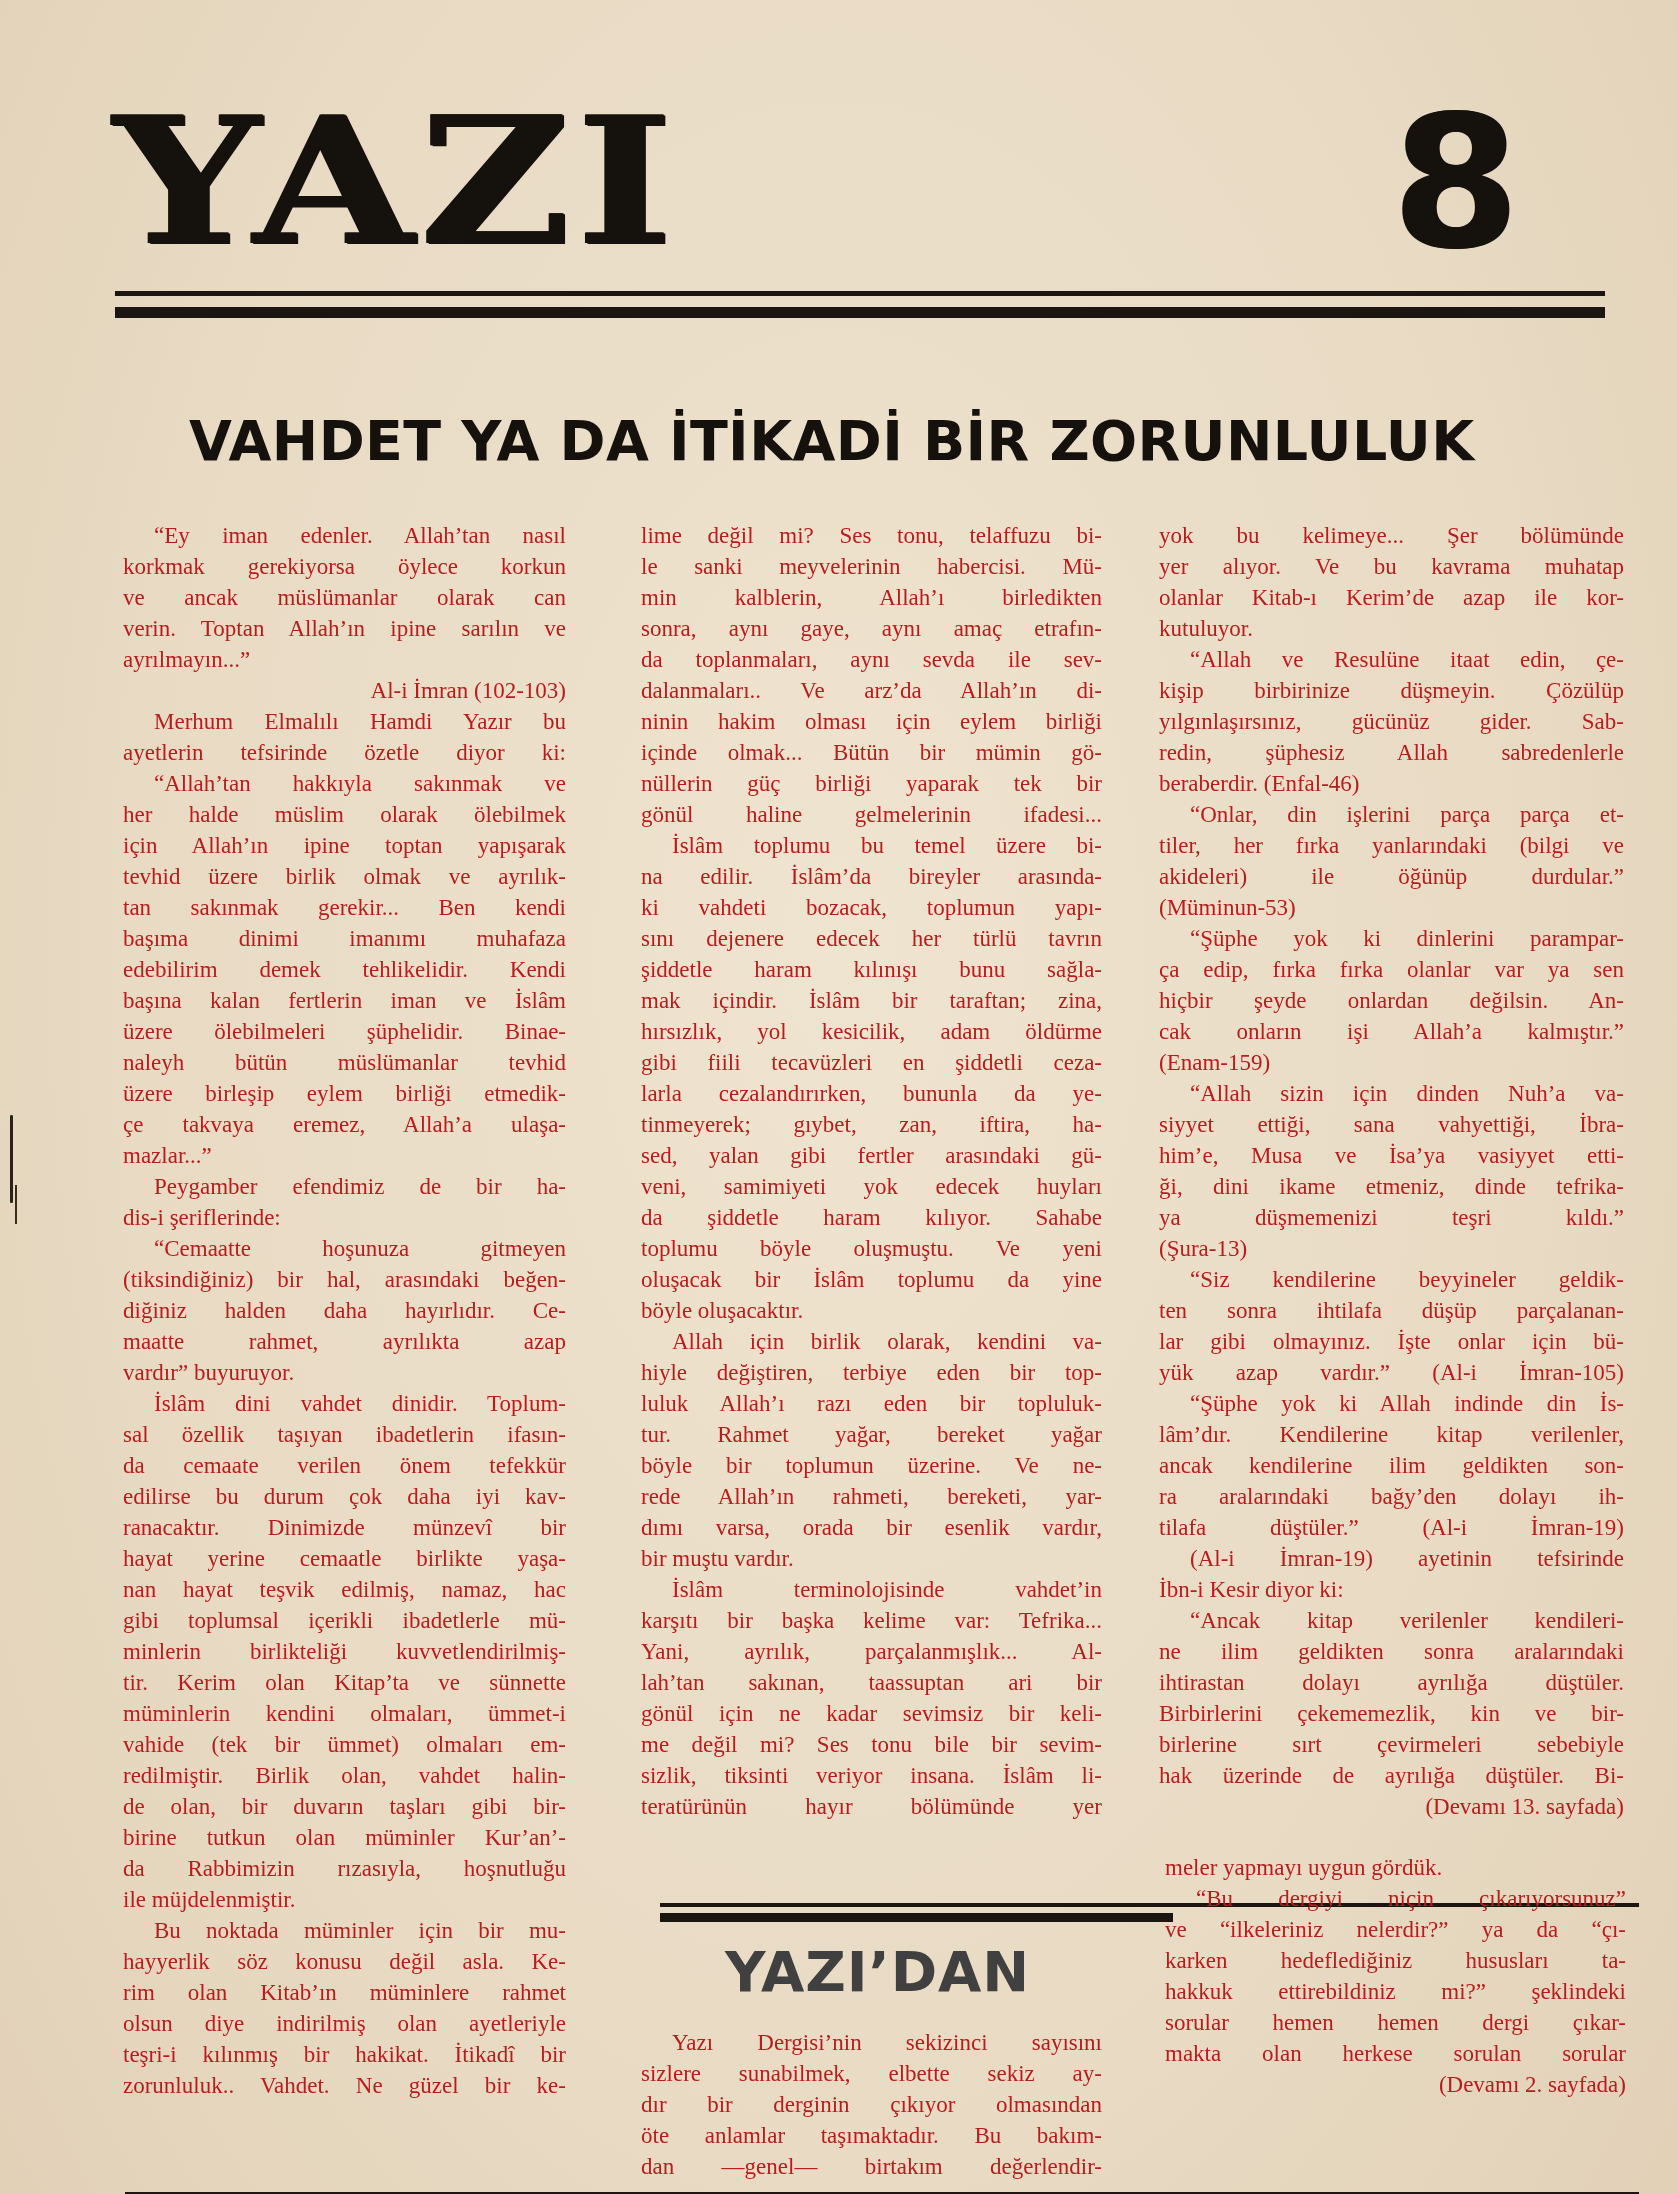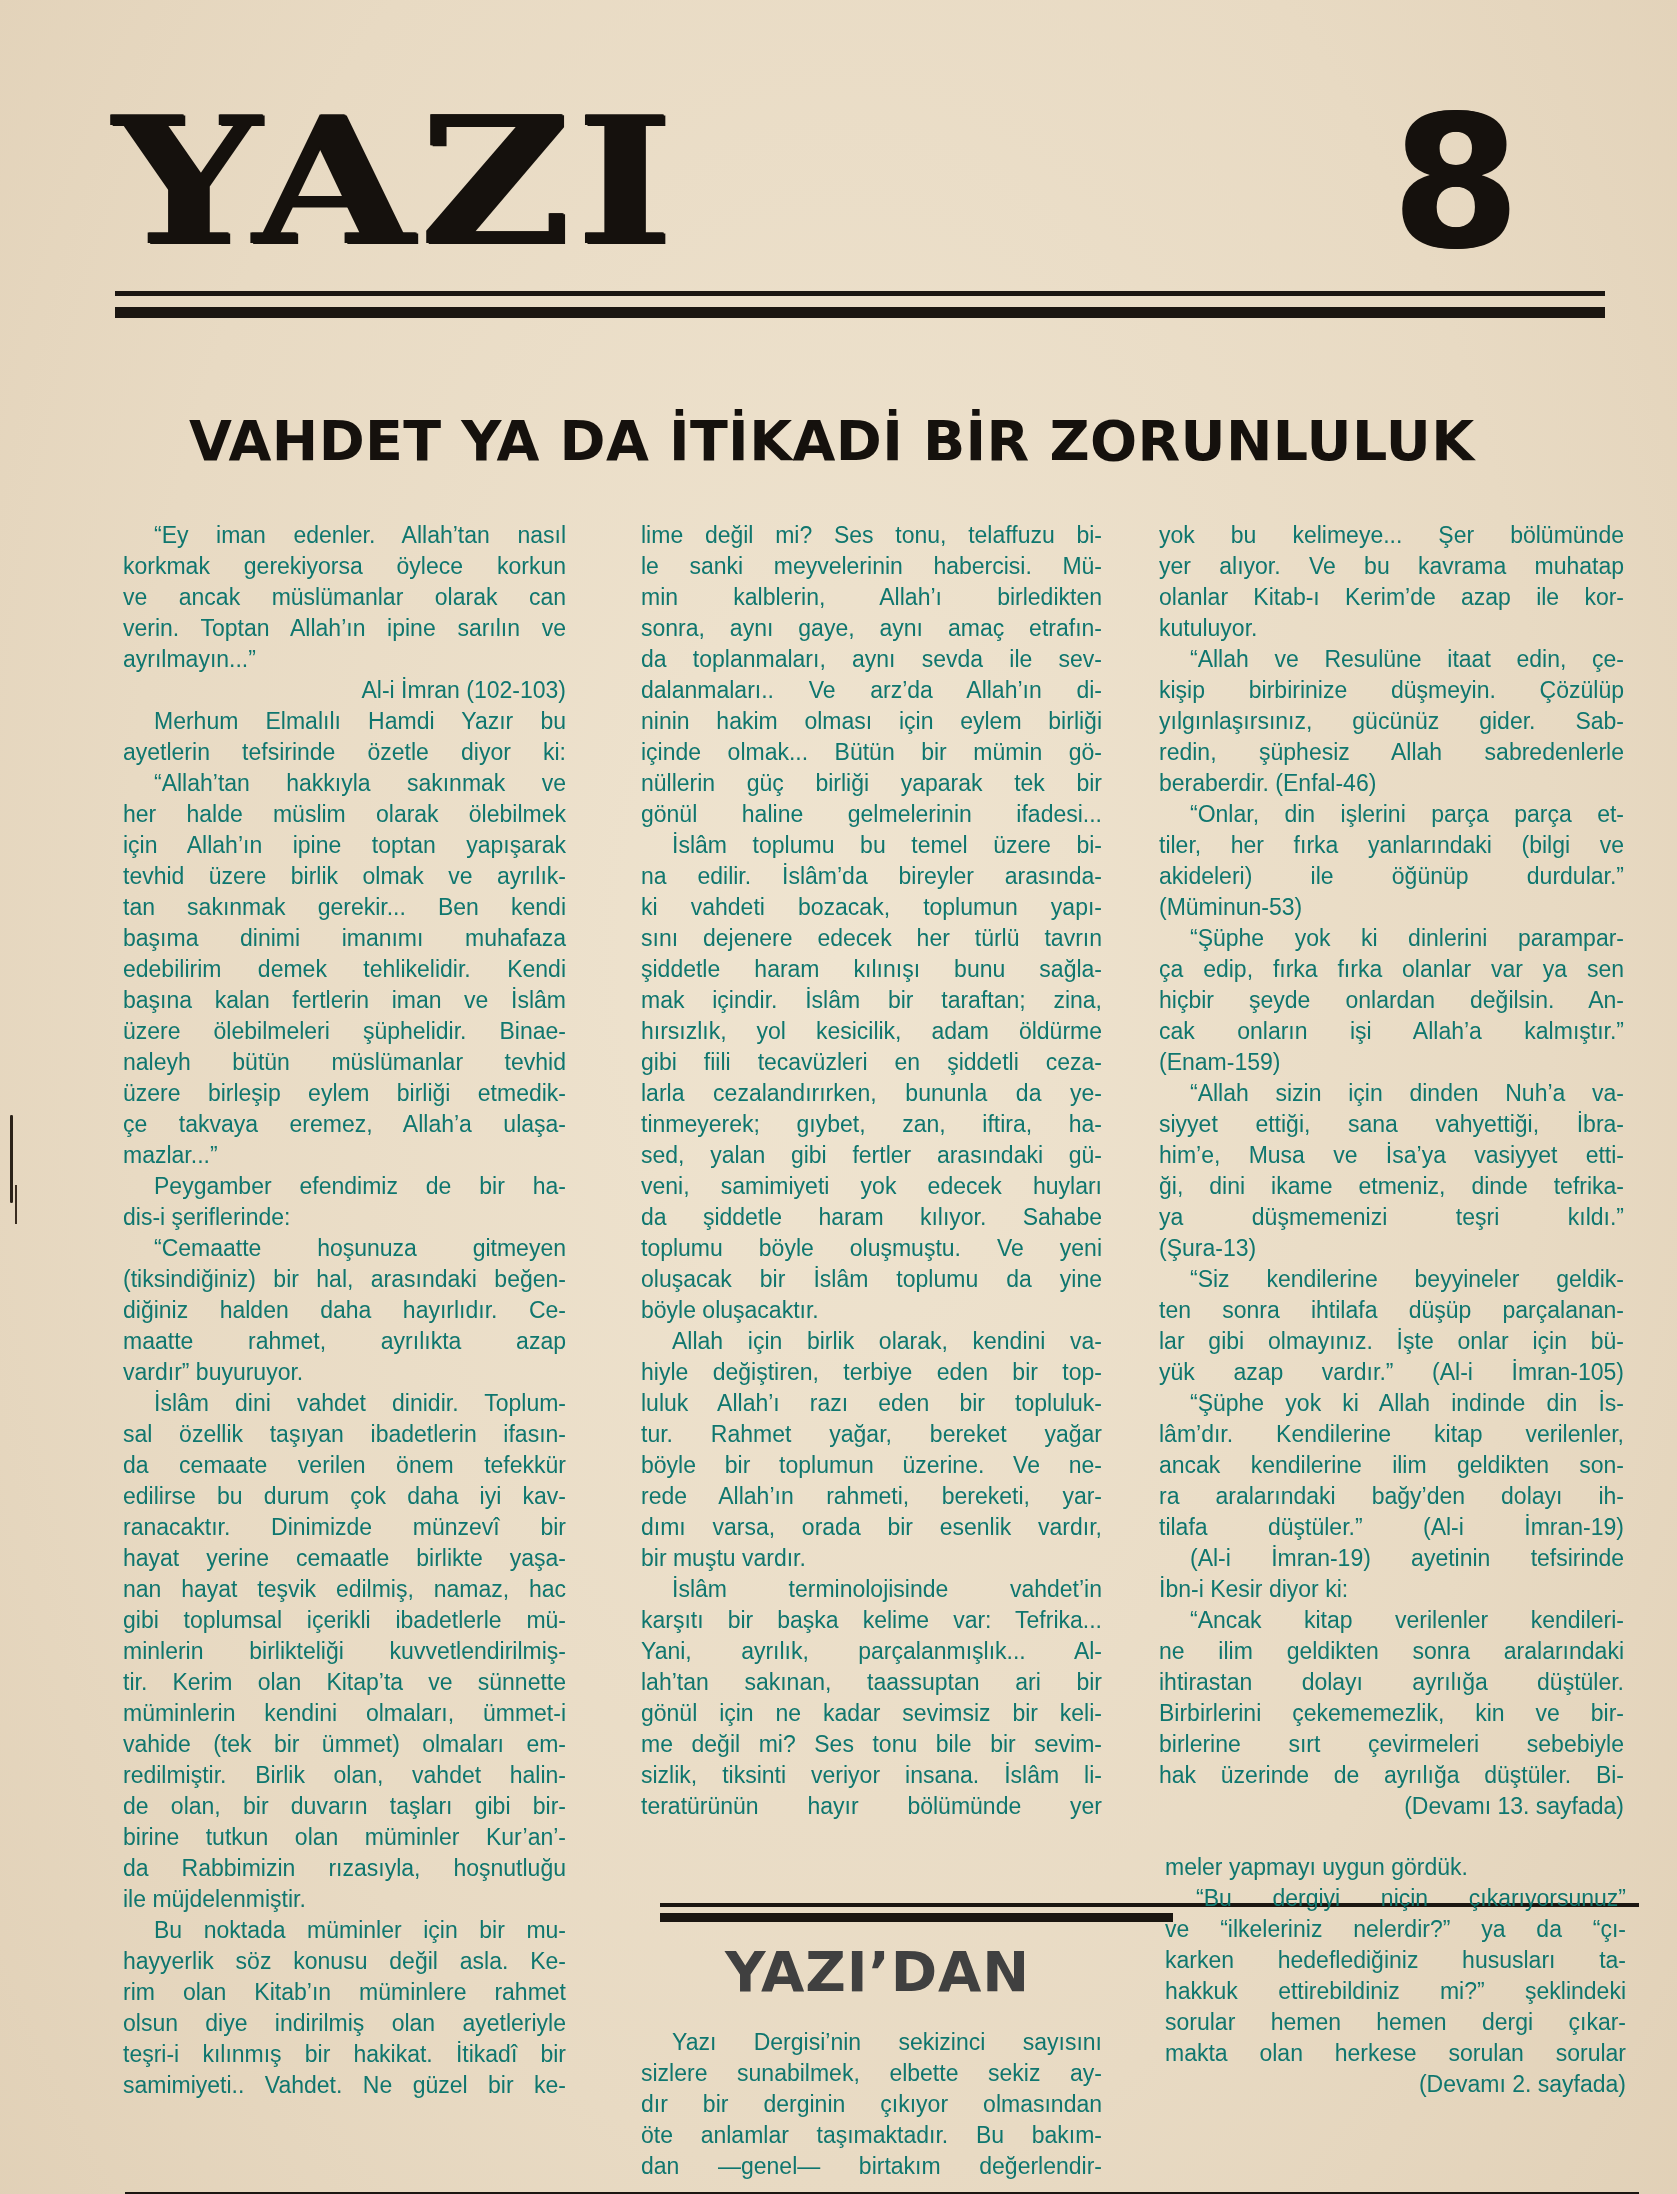--- a/index.html
+++ b/index.html
@@ -32,24 +32,24 @@
     
     .headline {
       left: 189px; top: 413px; width: 1360px;
       font-family: "DejaVu Sans", sans-serif; font-weight: 700;
       font-size: 56px; line-height: 1; letter-spacing: 0.4px;
       white-space: nowrap; color: #15110d;
       transform: scaleX(0.99); transform-origin: left top;
     }
     
     .col {
-      font-family: Liberation Sans, sans-serif;
+      font-family: Liberation Serif, serif;
       font-size: 23px; line-height: 31px;
       text-align: justify; hyphens: manual;
-      color: #0f766e;
+      color: #b91c1c;
     }
     .col .line { display: block; white-space: nowrap; text-align: justify; text-align-last: justify; }
     .col .line.last { text-align-last: left; }
     .col .line.r { text-align-last: right; }
     .col .line.ind { padding-left: 31px; }
     #col-left { left: 123px; top: 520px; width: 443px; }
     #col-mid { left: 641px; top: 520px; width: 461px; }
     #col-right { left: 1159px; top: 520px; width: 465px; }
     
     .box-title {
@@ -117,21 +117,21 @@
   <span class="line">redilmiştir. Birlik olan, vahdet halin-</span>
   <span class="line">de olan, bir duvarın taşları gibi bir-</span>
   <span class="line">birine tutkun olan müminler Kur’an’-</span>
   <span class="line">da Rabbimizin rızasıyla, hoşnutluğu</span>
   <span class="line last">ile müjdelenmiştir.</span>
   <span class="line ind">Bu noktada müminler için bir mu-</span>
   <span class="line">hayyerlik söz konusu değil asla. Ke-</span>
   <span class="line">rim olan Kitab’ın müminlere rahmet</span>
   <span class="line">olsun diye indirilmiş olan ayetleriyle</span>
   <span class="line">teşri-i kılınmış bir hakikat. İtikadî bir</span>
-  <span class="line">samimiyeti.. Vahdet. Ne güzel bir ke-</span>
+  <span class="line">zorunluluk.. Vahdet. Ne güzel bir ke-</span>
 </div>
 
 <div class="abs col" id="col-mid">
   <span class="line">lime değil mi? Ses tonu, telaffuzu bi-</span>
   <span class="line">le sanki meyvelerinin habercisi. Mü-</span>
   <span class="line">min kalblerin, Allah’ı birledikten</span>
   <span class="line">sonra, aynı gaye, aynı amaç etrafın-</span>
   <span class="line">da toplanmaları, aynı sevda ile sev-</span>
   <span class="line">dalanmaları.. Ve arz’da Allah’ın di-</span>
   <span class="line">ninin hakim olması için eylem birliği</span>

